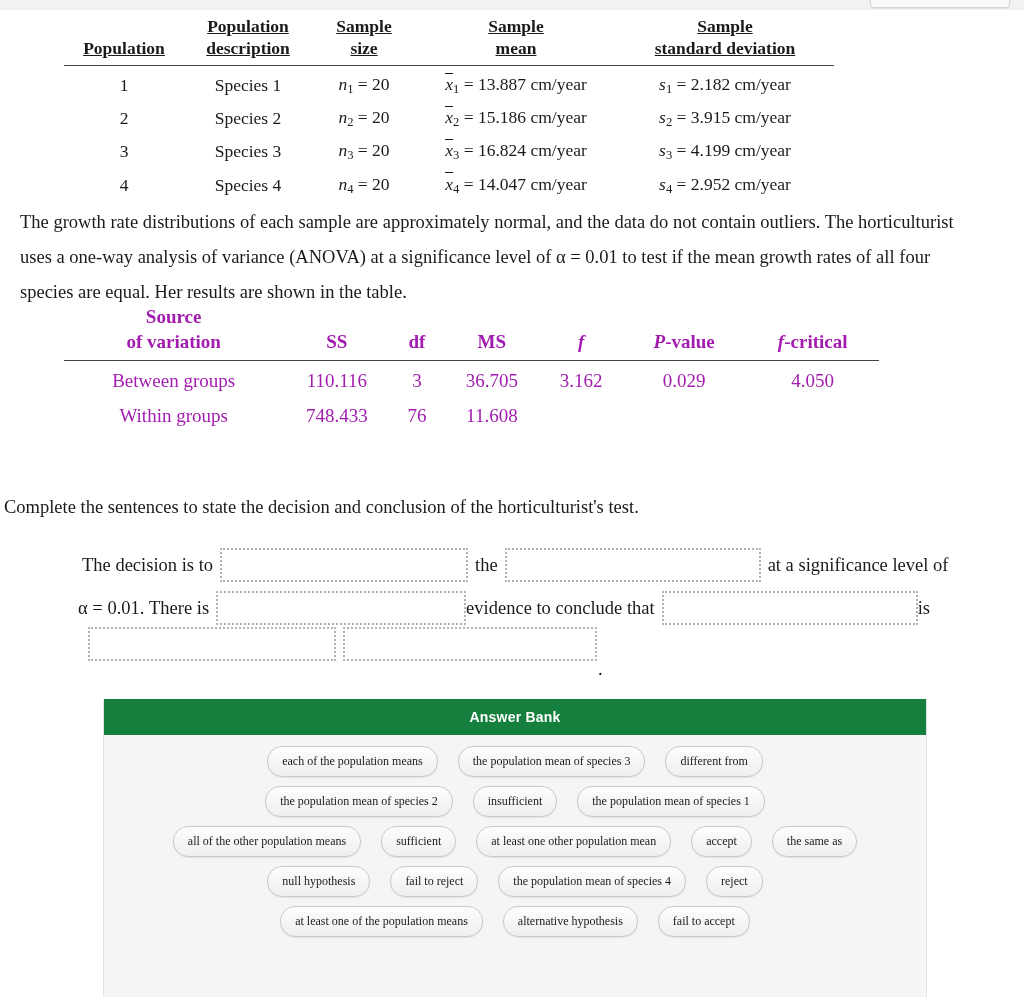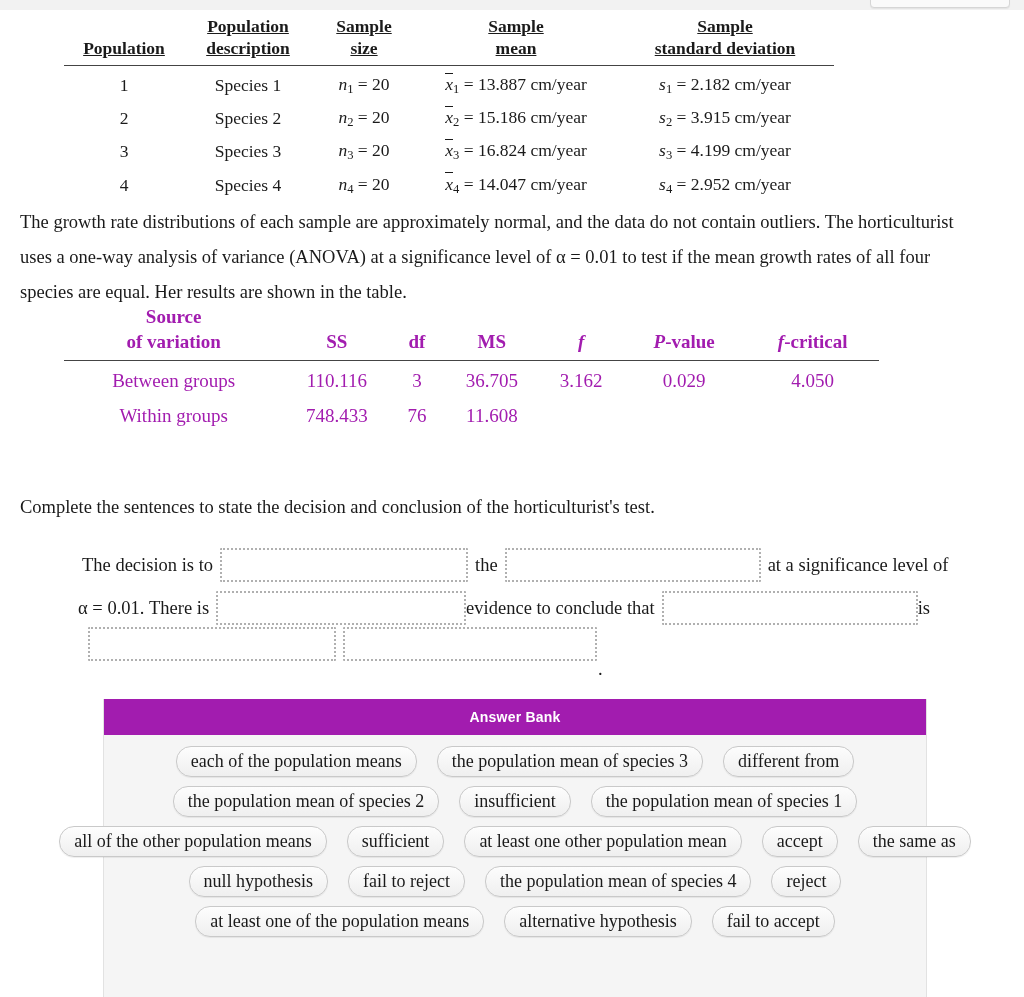--- a/index.html
+++ b/index.html
@@ -131,21 +131,21 @@
   .a-col-ss { width: 105px; }
   .a-col-df { width: 52px; }
   .a-col-ms { width: 95px; font-family: Liberation Serif, serif; }
   .a-col-f { width: 80px; }
   .a-col-p { width: 122px; }
   .a-col-fc { width: 130px; }
 
   
   .prompt {
     position: absolute;
-    left: 20px;
+    left: 4px;
     top: 497px;
     font-size: 18.5px;
     color: #1a1a1a;
     white-space: nowrap;
   }
   .sentence {
     position: absolute;
     left: 20px;
     top: 523px;
     width: 1004px;
@@ -191,21 +191,21 @@
     left: 103px;
     top: 699px;
     width: 824px;
     height: 298px;
     background: #f5f5f5;
     border-left: 1px solid #e2e2e2;
     border-right: 1px solid #e2e2e2;
   }
   .ab-header {
     height: 36px;
-    background: #a21caf;
+    background: #15803d;
     color: #ffffff;
     display: flex;
     align-items: center;
     justify-content: center;
     font-family: "Liberation Sans", sans-serif;
     font-size: 14px;
     font-weight: bold;
     letter-spacing: 0.2px;
   }
   .ab-body { padding-top: 11px; }
@@ -220,21 +220,21 @@
     display: inline-flex;
     align-items: center;
     justify-content: center;
     height: 31px;
     padding: 0 14px;
     background: linear-gradient(#fdfdfd, #efefef);
     border: 1px solid #c9c9c9;
     border-radius: 15px;
     box-shadow: 0 1px 1px rgba(0,0,0,0.07);
     font-family: "Liberation Serif", serif;
-    font-size: 18px;
+    font-size: 12px;
     color: #1a1a1a;
     white-space: nowrap;
     cursor: pointer;
   }
 </style>
 </head>
 <body>
 
 <div id="page">
 

